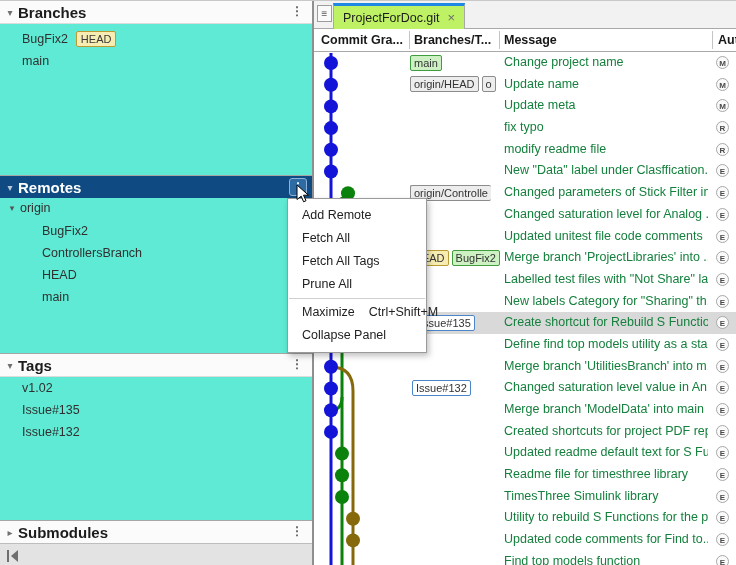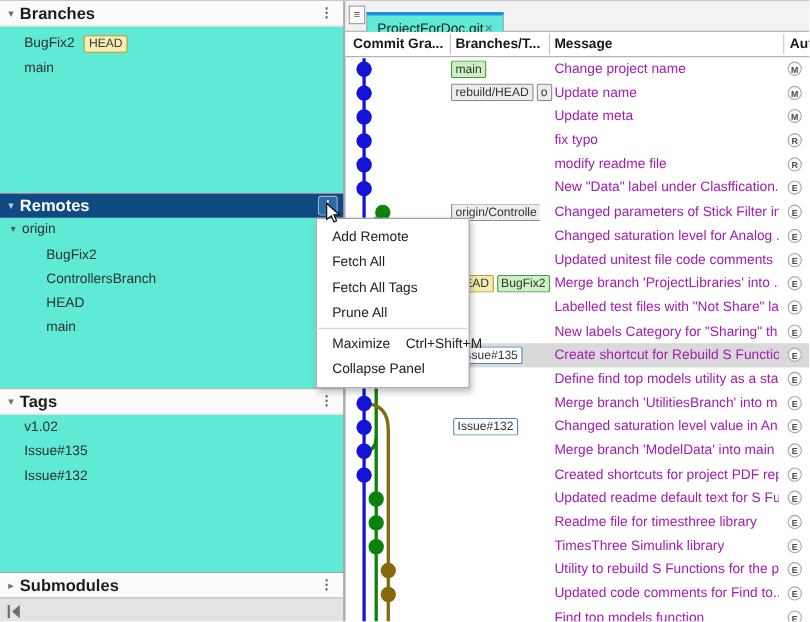--- a/index.html
+++ b/index.html
@@ -36,23 +36,23 @@
   .body-pad{padding-top:4px;}
   .bottom-bar{flex:1 1 auto;background:#e3e3e3;border-top:1px solid #bdbdbd;position:relative;}
   .collapse-btn{position:absolute;left:6px;top:5px;width:16px;height:14px;}
   
   .main{position:absolute;left:313px;top:0;width:423px;height:565px;background:#ffffff;
         border-left:1px solid #8e8e8e;box-sizing:border-box;}
   .tabbar{position:absolute;left:0;top:0;right:0;height:28px;background:#f2f2f2;
           border-bottom:1px solid #a9a9a9;z-index:10;box-sizing:border-box;}
   .hamb{position:absolute;left:3px;top:4px;width:15px;height:17px;border:1px solid #9c9c9c;background:#fafafa;
         color:#555;font-size:10px;line-height:15px;text-align:center;box-sizing:border-box;}
-  .tab{position:absolute;left:19px;top:2px;height:26px;background:#5eead4;display:inline-flex;align-items:center;
-       gap:1px;padding:0 9px;border:1px solid #a9a9a9;border-bottom:none;border-top:3px solid var(--accent,#1e88e5);
-       box-sizing:border-box;font-size:12.5px;color:#1c1c1c;margin-top:8px;}
+  .tab{position:absolute;left:19px;top:2px;height:26px;background:#bef264;display:inline-flex;align-items:center;
+       gap:8px;padding:0 9px;border:1px solid #a9a9a9;border-bottom:none;border-top:3px solid var(--accent,#1e88e5);
+       box-sizing:border-box;font-size:12.5px;color:#1c1c1c;}
   .tab .x{color:#6b6b6b;font-size:13px;}
   .thead{position:absolute;left:0;top:28px;right:0;height:23px;background:#ffffff;border-bottom:1px solid #a9a9a9;
          z-index:10;box-sizing:border-box;}
   .thead .col{position:absolute;top:0;height:22px;line-height:22px;font-weight:bold;color:#181818;
               white-space:nowrap;overflow:hidden;}
   .c0{left:7px;width:85px;} .c1{left:100px;width:82px;} .c2{left:190px;width:200px;} .c3{left:404px;right:0;}
   .thead .vline{position:absolute;top:2px;bottom:2px;width:1px;background:#c4c4c4;}
   .v0{left:95px;} .v1{left:185px;} .v2{left:398px;}
   
   .rows{position:absolute;left:0;top:51px;right:0;bottom:0;overflow:hidden;z-index:1;}
@@ -60,21 +60,21 @@
   .row.sel{background:var(--hl,#d9d9d9);}
   .row-badges{position:absolute;left:96px;top:2.6px;width:94px;display:flex;gap:3px;overflow:hidden;}
   .badge{display:inline-block;padding:0 3px;line-height:14px;font-size:11px;border-radius:2px;
          white-space:nowrap;color:#333;flex:0 0 auto;box-sizing:border-box;}
   .b-local{background:var(--blbg,#cdf1c3);border:1px solid var(--blbd,#3f9c3f);}
   .b-remote{background:var(--brbg,#ededed);border:1px solid var(--brbd,#8c8c8c);}
   .b-head{background:var(--bhbg,#f7ecb1);border:1px solid var(--bhbd,#b99b35);}
   .b-tag{background:#ffffff;border:1px solid var(--btbd,#4a86c8);}
   .b-clip{max-width:82px;overflow:hidden;border-right:none;}
   .row-msg{position:absolute;left:190px;right:28px;line-height:21.7px;white-space:nowrap;overflow:hidden;
-           color:#a21caf;}
+           color:#15803d;}
   .row-author{position:absolute;left:402px;top:4px;}
   .author-badge{display:block;width:13px;height:13px;border:1px solid #a8a8a8;border-radius:50%;
                 background:#fafafa;color:#4a4a4a;font-size:8px;font-weight:bold;text-align:center;
                 line-height:13px;box-sizing:border-box;}
   #graph{position:absolute;left:0;top:0;z-index:5;pointer-events:none;}
   
   .menu{position:absolute;left:287px;top:197px;width:140px;background:#ffffff;border:1px solid #9a9a9a;
         box-shadow:2px 3px 6px rgba(0,0,0,.25);z-index:50;padding:5px 0;box-sizing:border-box;}
   .menu-item{height:23px;line-height:23px;display:flex;justify-content:space-between;
              padding:0 12px 0 14px;color:#222;white-space:nowrap;}
@@ -175,21 +175,21 @@
     <div class="row-badges">
             <span class="badge b-local">main</span>
           </div>
     <div class="row-msg">Change project name</div>
     <div class="row-author">
       <span class="author-badge">M</span>
     </div>
   </div>
         <div class="row">
     <div class="row-badges">
-            <span class="badge b-remote">rebuild/HEAD</span>
+            <span class="badge b-remote">origin/HEAD</span>
             <span class="badge b-remote">o</span>
           </div>
     <div class="row-msg">Update name</div>
     <div class="row-author">
       <span class="author-badge">M</span>
     </div>
   </div>
         <div class="row">
     <div class="row-badges"></div>
     <div class="row-msg">Update meta</div>

